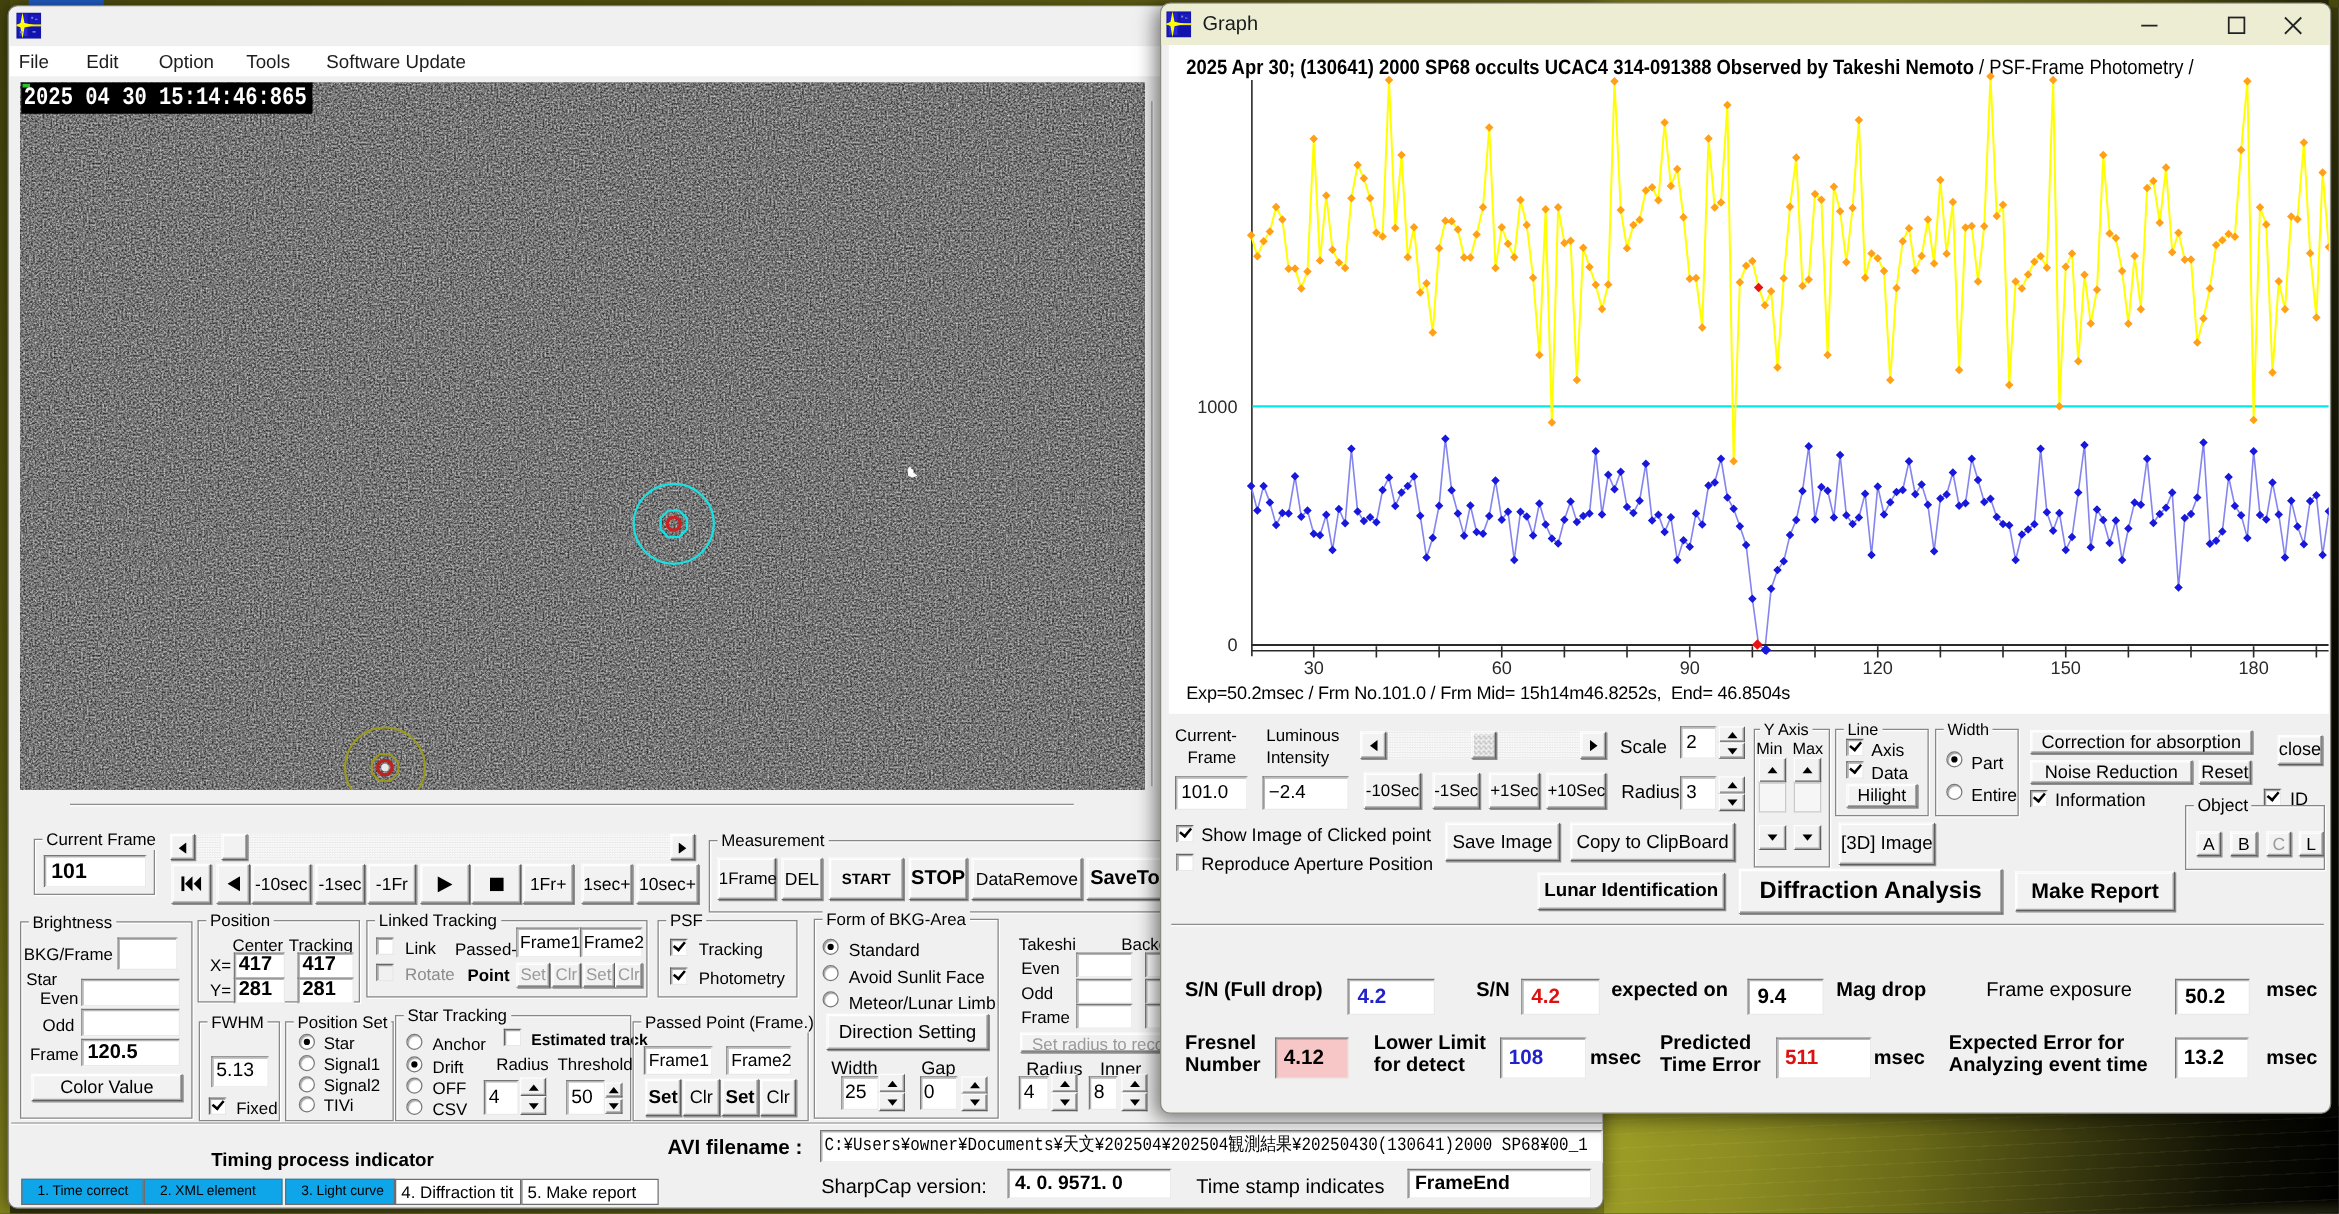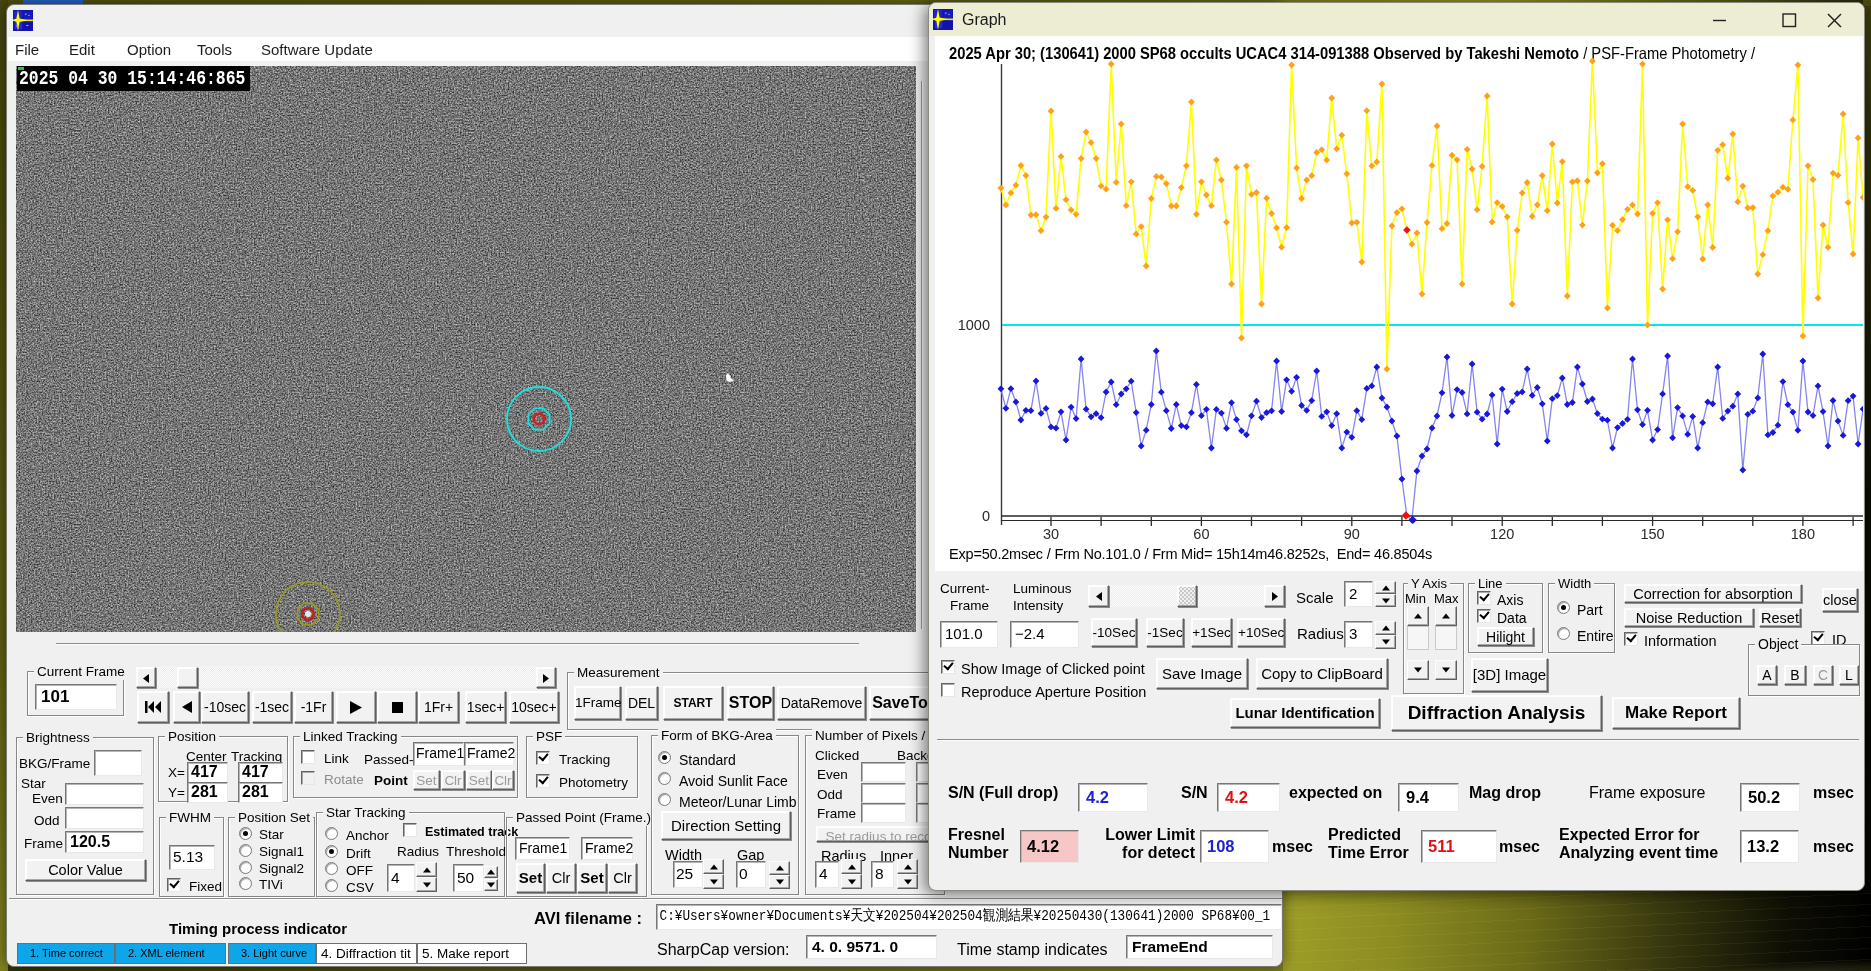--- a/index.html
+++ b/index.html
@@ -239,24 +239,21 @@
 <div class="btn" style="left:654px;top:806px;width:130px;height:29px"><span style="font-size:15px;line-height:27px">Direction Setting</span></div>
 <div class="lab" style="left:658px;top:842px;font-size:14.5px">Width</div>
 <div class="lab" style="left:730px;top:842px;font-size:14.5px">Gap</div>
 <div class="fld" style="left:666px;top:856px;width:30px;height:27px;font-size:15.5px;line-height:24px;padding-left:2px">25</div>
 <div class="spnu" style="left:696px;top:854px;width:21px;height:15px"></div>
 <div class="spnd" style="left:696px;top:869px;width:21px;height:15px"></div>
 <div class="fld" style="left:729px;top:856px;width:30px;height:27px;font-size:15.5px;line-height:24px;padding-left:2px">0</div>
 <div class="spnu" style="left:762px;top:856px;width:21px;height:14px"></div>
 <div class="spnd" style="left:762px;top:870px;width:21px;height:14px"></div>
 
-<div class="grp" style="left:798px;top:730px;width:140px;height:160px">
-      <i>Number of Pixels /</i>
-    </div>
-<div class="lab" style="left:808px;top:743px">Clicked</div>
+<div class="lab" style="left:808px;top:743px">Takeshi</div>
 <div class="lab" style="left:890px;top:743px">Backg</div>
 <div class="lab" style="left:810px;top:762px">Even</div>
 <div class="fld" style="left:854px;top:757px;width:45px;height:20px"></div>
 <div class="fld" style="left:909px;top:757px;width:25px;height:20px"></div>
 <div class="lab" style="left:810px;top:782px">Odd</div>
 <div class="fld" style="left:854px;top:778px;width:45px;height:20px"></div>
 <div class="fld" style="left:909px;top:778px;width:25px;height:20px"></div>
 <div class="lab" style="left:810px;top:801px">Frame</div>
 <div class="fld" style="left:854px;top:798px;width:45px;height:20px"></div>
 <div class="fld" style="left:909px;top:798px;width:25px;height:20px"></div>
@@ -435,21 +432,21 @@
 <div class="lab" style="left:252px;top:781px;font-weight:bold;font-size:16px">S/N</div>
 <div class="fld" style="left:288px;top:780px;width:63px;height:29px;color:#dd1111;font-weight:bold;font-size:16.5px;line-height:26px;padding-left:7px">4.2</div>
 <div class="lab" style="left:360px;top:781px;font-weight:bold;font-size:16px">expected on</div>
 <div class="fld" style="left:469px;top:780px;width:61px;height:29px;font-weight:bold;font-size:16.5px;line-height:26px;padding-left:7px">9.4</div>
 <div class="lab" style="left:540px;top:781px;font-weight:bold;font-size:16px">Mag drop</div>
 <div class="lab" style="left:660px;top:781px;font-weight:normal;font-size:16px">Frame exposure</div>
 <div class="fld" style="left:811px;top:780px;width:60px;height:29px;font-weight:bold;font-size:16.5px;line-height:26px;padding-left:7px">50.2</div>
 <div class="lab" style="left:884px;top:781px;font-weight:bold;font-size:16px">msec</div>
 <div class="lab" style="left:19px;top:823px;font-weight:bold;font-size:16px">Fresnel<br>Number</div>
 <div class="fld" style="left:91px;top:827px;width:59px;height:33px;background:#f7c6c6;font-weight:bold;font-size:16.5px;line-height:30px;padding-left:6px">4.12</div>
-<div class="lab" style="left:170px;top:823px;font-weight:bold;font-size:16px;text-align:right;width:96px">Lower Limit<br>for detect</div>
+<div class="lab" style="left:170px;top:823px;font-weight:bold;font-size:16px;text-align:left;width:96px">Lower Limit<br>for detect</div>
 <div class="fld" style="left:271px;top:827px;width:69px;height:33px;color:#2222cc;font-weight:bold;font-size:16.5px;line-height:30px;padding-left:6px">108</div>
 <div class="lab" style="left:343px;top:835px;font-weight:bold;font-size:16px">msec</div>
 <div class="lab" style="left:399px;top:823px;font-weight:bold;font-size:16px">Predicted<br>Time Error</div>
 <div class="fld" style="left:492px;top:827px;width:76px;height:33px;color:#dd1111;font-weight:bold;font-size:16.5px;line-height:30px;padding-left:6px">511</div>
 <div class="lab" style="left:570px;top:835px;font-weight:bold;font-size:16px">msec</div>
 <div class="lab" style="left:630px;top:823px;font-weight:bold;font-size:16px">Expected Error for<br>Analyzing event time</div>
 <div class="fld" style="left:811px;top:827px;width:59px;height:33px;font-weight:bold;font-size:16.5px;line-height:30px;padding-left:6px">13.2</div>
 <div class="lab" style="left:884px;top:835px;font-weight:bold;font-size:16px">msec</div>
 </div>
 </body></html>

